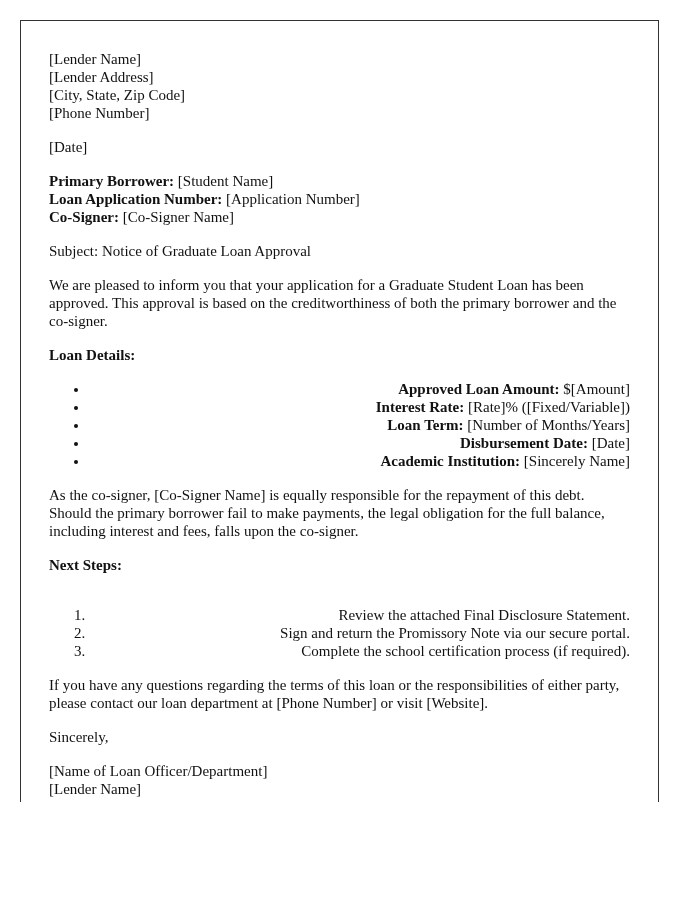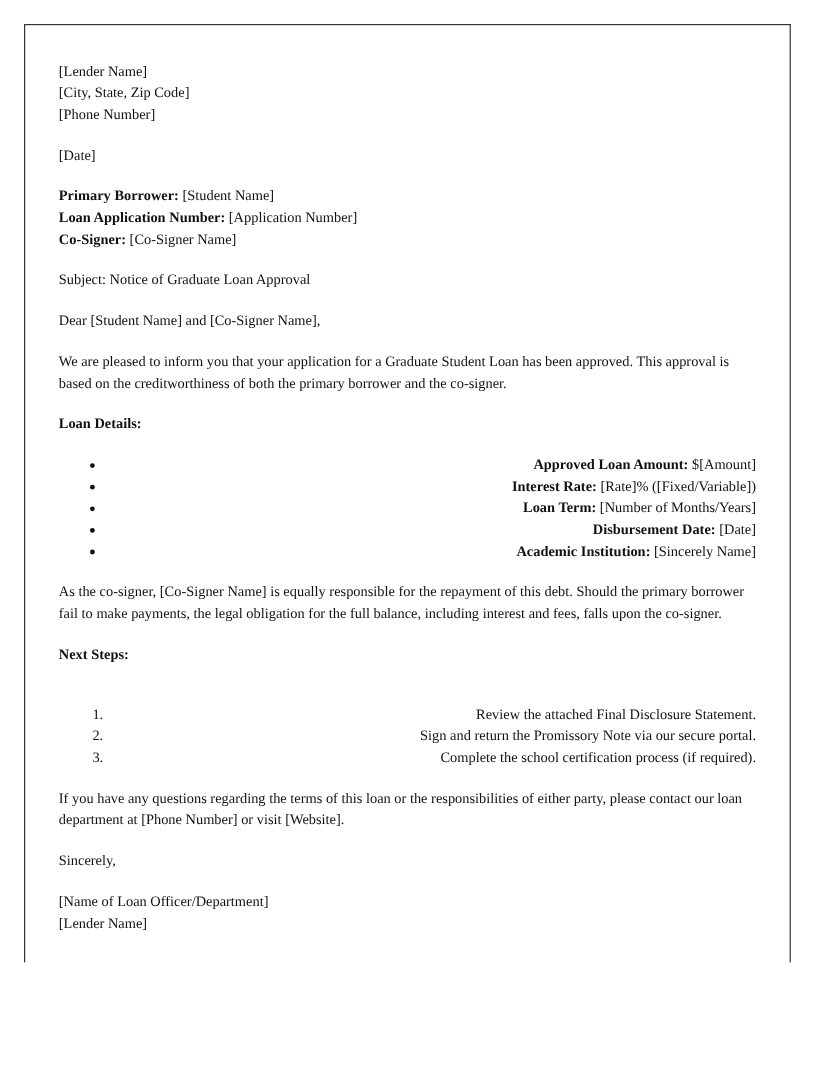--- a/index.html
+++ b/index.html
@@ -19,21 +19,21 @@
       top: 20px;
       width: 639px;
       height: 782px;
       border-left: 1px solid #333333;
       border-right: 1px solid #333333;
       border-top: 1px solid #333333;
       box-sizing: border-box;
       overflow: hidden;
       padding: 29px 28px 0 28px;
       font-family: "Liberation Serif", "DejaVu Serif", serif;
-      font-size: 12px;
+      font-size: 15px;
       line-height: 18px;
       color: #111111;
     }
     .letter p {
       margin: 0 0 16px 0;
     }
     .block-line {
       display: block;
     }
     b {
@@ -55,35 +55,35 @@
       margin-top: 32px;
     }
   </style>
 </head>
 <body>
 
 <div class="letter">
 
   <p>
     <span class="block-line">[Lender Name]</span>
+    <span class="block-line">[Lender Address]</span>
     <span class="block-line">[City, State, Zip Code]</span>
     <span class="block-line">[Phone Number]</span>
   </p>
 
   <p>[Date]</p>
 
   <p>
     <span class="block-line"><b>Primary Borrower:</b><span> [Student Name]</span></span>
     <span class="block-line"><b>Loan Application Number:</b><span> [Application Number]</span></span>
     <span class="block-line"><b>Co-Signer:</b><span> [Co-Signer Name]</span></span>
   </p>
 
   <p>Subject: Notice of Graduate Loan Approval</p>
 
-  <p>Dear [Student Name] and [Co-Signer Name],</p>
 
   <p>We are pleased to inform you that your application for a Graduate Student Loan has been approved. This approval is based on the creditworthiness of both the primary borrower and the co-signer.</p>
 
   <p><b>Loan Details:</b></p>
 
   <ul>
     <li><b>Approved Loan Amount:</b><span> $[Amount]</span></li>
     <li><b>Interest Rate:</b><span> [Rate]% ([Fixed/Variable])</span></li>
     <li><b>Loan Term:</b><span> [Number of Months/Years]</span></li>
     <li><b>Disbursement Date:</b><span> [Date]</span></li>

